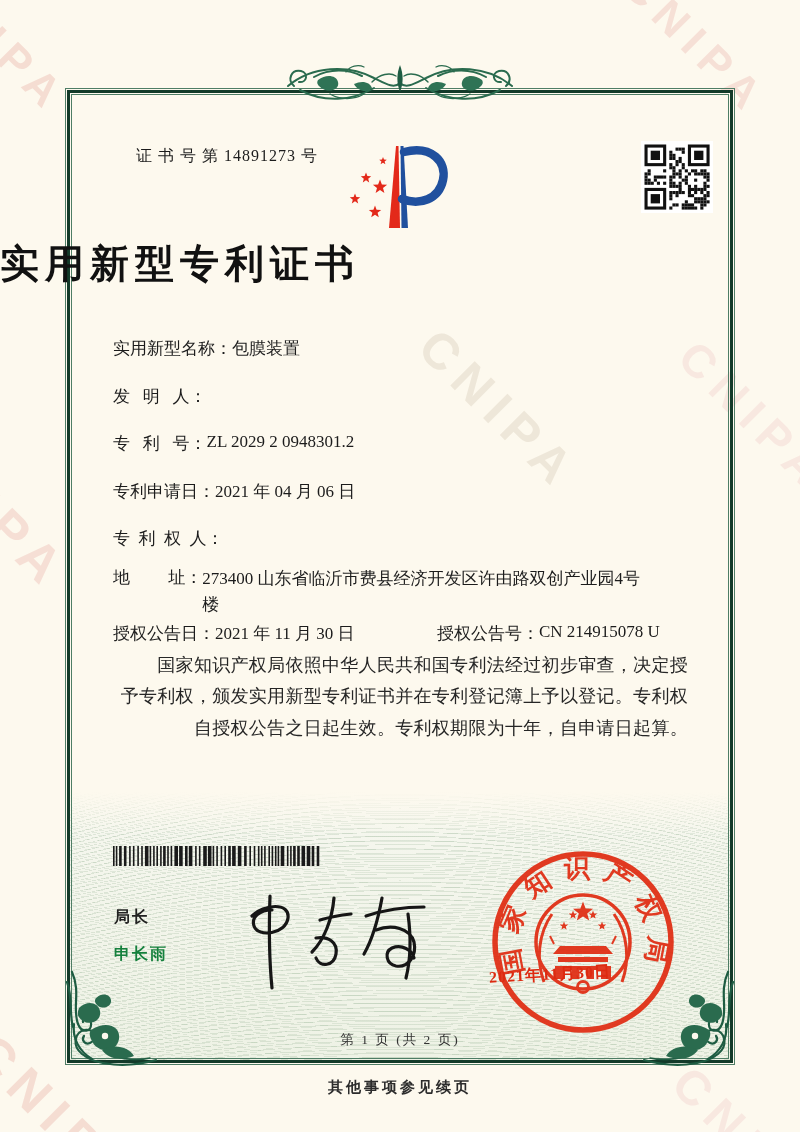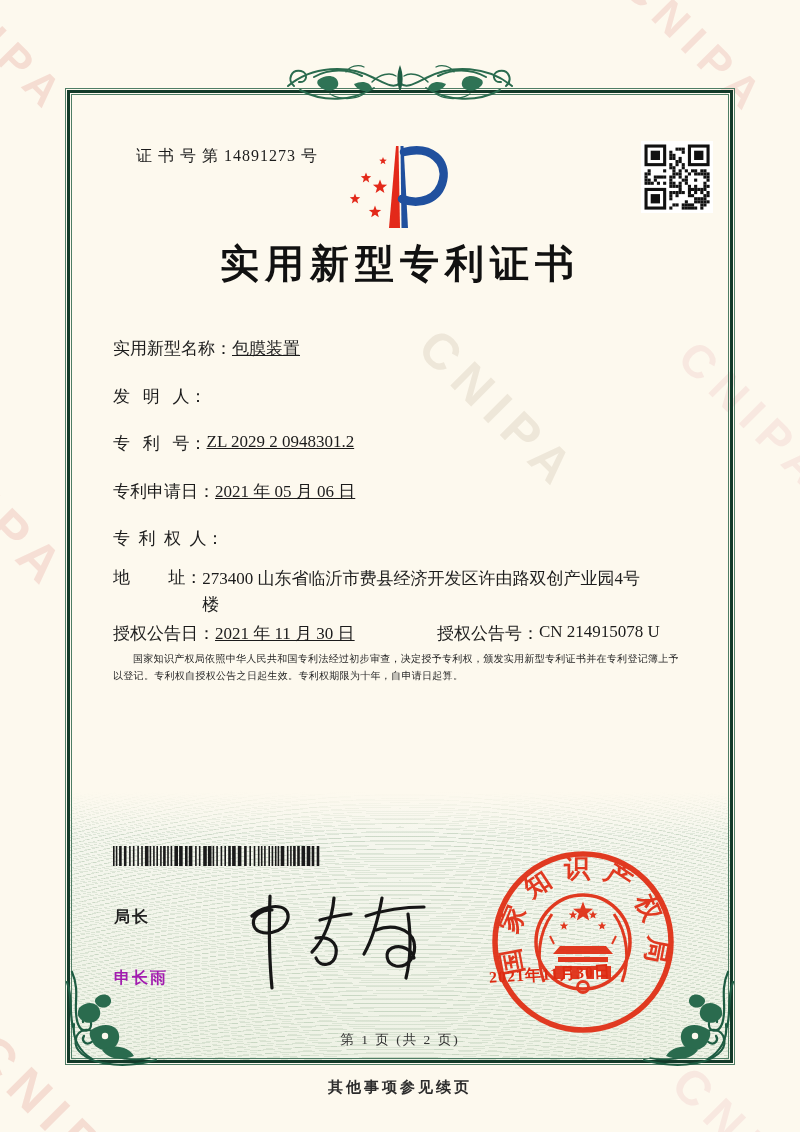--- a/index.html
+++ b/index.html
@@ -28,40 +28,40 @@
   }
 
   
   .frame{position:absolute;z-index:3;left:65px;top:88px;right:65px;bottom:67px;border:1px solid #4e7d65;}
   .frame .mid{position:absolute;inset:1px;border:3px solid #133a29;}
   .frame .inner{position:absolute;inset:1px;border:1px solid #4e7d65;}
   .ornament{position:absolute;z-index:4;}
 
   
   .cert-no{position:absolute;z-index:5;left:112px;top:146px;font-size:16px;letter-spacing:1px;white-space:pre;margin-left:24px;}
-  .title{position:absolute;z-index:5;left:0;right:0;top:237px;text-align:center;
+  .title{position:absolute;z-index:5;left:0;right:0;top:237px;text-align:left;
          font-size:39px;font-weight:600;letter-spacing:6px;color:#111;}
 
   
   .row{position:absolute;z-index:5;left:113px;display:flex;font-size:17px;}
   .row .lab{white-space:pre;}
-  .row .val{white-space:pre;text-decoration:underline;}
+  .row .val{white-space:pre;}
   .row .wrapval{white-space:normal;width:445px;line-height:1.5;display:inline-block;vertical-align:top;}
   .row2{position:absolute;z-index:5;display:flex;font-size:17px;}
 
   
   .bodytext{position:absolute;z-index:5;left:113px;right:112px;top:650px;}
-  .bodytext p{margin:0;font-size:10px;line-height:1.74;text-indent:2em;letter-spacing:.3px;color:#262626;}
+  .bodytext p{margin:0;font-size:18px;line-height:1.74;text-indent:2em;letter-spacing:.3px;color:#262626;text-align:right;}
 
   
   .barcode{position:absolute;z-index:5;left:113px;top:845px;}
   .sig-title{position:absolute;z-index:5;left:114px;top:907px;font-size:16px;font-weight:700;
              font-family:"Liberation Sans","DejaVu Sans",sans-serif;color:#222;letter-spacing:2px;}
-  .sig-name{position:absolute;z-index:5;left:114px;top:968px;font-size:16px;font-weight:700;
-            font-family:"Liberation Sans","DejaVu Sans",sans-serif;color:#a21caf;letter-spacing:2px;}
+  .sig-name{position:absolute;z-index:5;left:114px;top:944px;font-size:16px;font-weight:700;
+            font-family:"Liberation Sans","DejaVu Sans",sans-serif;color:#15803d;letter-spacing:2px;}
   .signature{position:absolute;z-index:5;left:224px;top:886px;}
 
   .seal{position:absolute;z-index:6;left:478px;top:842px;width:210px;height:206px;}
   .seal svg{overflow:visible;}
   .seal-ring-text{font-size:26px;font-weight:700;letter-spacing:12px;fill:#e02c12;
                   font-family:"Liberation Serif","DejaVu Serif",serif;}
   .seal-date{position:absolute;z-index:7;left:489px;top:963px;width:180px;font-size:16px;font-weight:700;
              color:#dd2a10;letter-spacing:1px;transform:rotate(-3deg);white-space:pre;}
 
   .page-info{position:absolute;z-index:5;left:0;right:0;top:1031px;text-align:center;font-size:13.5px;
@@ -304,21 +304,21 @@
 </div>
 <div class="row" style="top:385px;justify-content:space-between;">
   <span class="lab">发   明   人：</span>
 </div>
 <div class="row" style="top:432px;">
   <span class="lab">专   利   号：</span>
   <span class="val">ZL 2029 2 0948301.2</span>
 </div>
 <div class="row" style="top:480px;">
   <span class="lab">专利申请日：</span>
-  <span class="val">2021 年 05 月 06 日</span>
+  <span class="val">2021 年 04 月 06 日</span>
 </div>
 <div class="row" style="top:527px;">
   <span class="lab">专  利  权  人：</span>
 </div>
 <div class="row" style="top:566px;justify-content:flex-end;">
   <span class="lab">地         址：</span>
   <span class="wrapval">273400 山东省临沂市费县经济开发区许由路双创产业园4号楼</span>
 </div>
 <div class="row" style="top:622px;">
   <span class="lab">授权公告日：</span>

